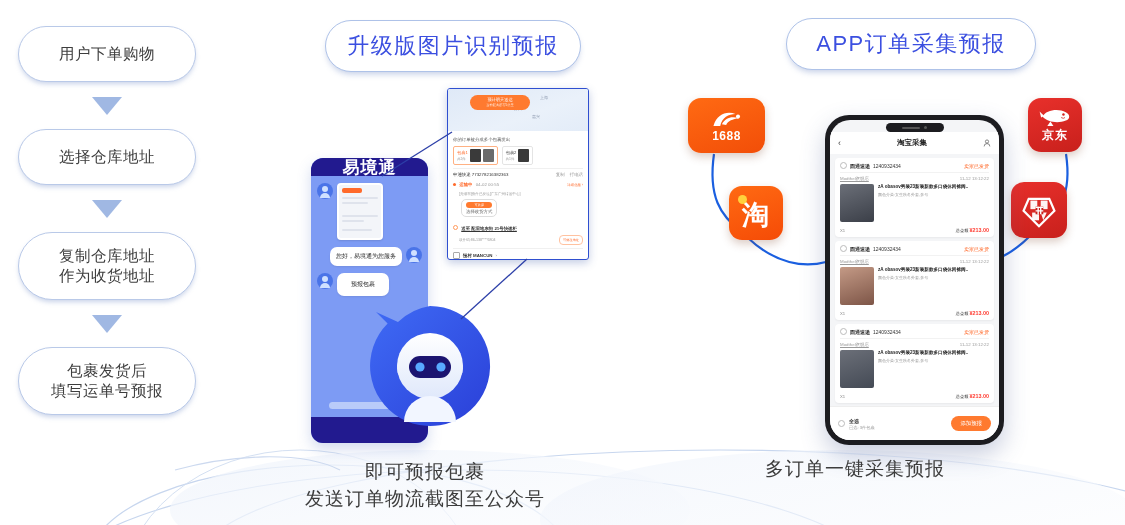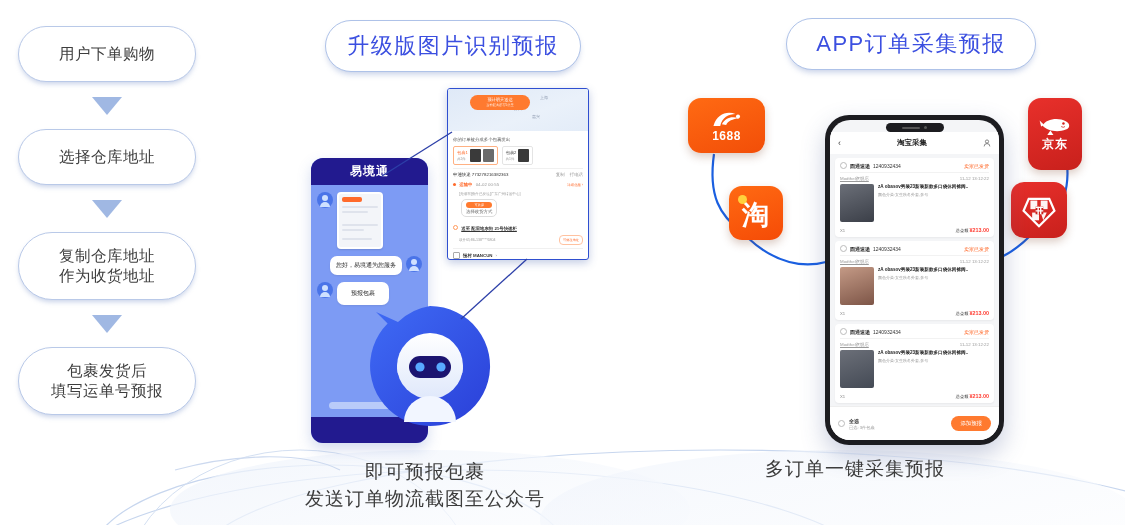--- a/index.html
+++ b/index.html
@@ -54,22 +54,22 @@
   #cap-mid{left:300px;top:458px;width:250px;}
   #cap-right{left:690px;top:455px;width:330px;}
 
   
   .phone-mid{
     position:absolute;left:311px;top:158px;width:117px;height:285px;
     background:#7d9bf4;border-radius:12px;
     box-shadow:0 6px 14px rgba(80,110,190,.25);overflow:hidden;
   }
   .phone-mid .topbar{
-    height:27px;background:#221a8f;display:flex;align-items:center;justify-content:center;
-    color:#ffffff;font-size:12px;font-weight:bold;letter-spacing:1px;
+    height:18px;background:#221a8f;display:flex;align-items:center;justify-content:center;
+    color:#ffffff;font-size:17px;font-weight:bold;letter-spacing:1px;
   }
   .phone-mid .footbar{
     position:absolute;left:0;bottom:0;width:100%;height:26px;background:#221a8f;
   }
   .phone-mid .homebar{
     position:absolute;left:18px;bottom:34px;width:72px;height:7px;border-radius:4px;
     background:#b9cbf9;
   }
   .av{
     width:16px;height:16px;border-radius:50%;background:#4a74e8;flex:0 0 auto;
@@ -194,21 +194,21 @@
     border:none;cursor:pointer;
   }
 
   
   .logo{
     position:absolute;border-radius:13px;display:flex;align-items:center;justify-content:center;
     flex-direction:column;box-shadow:0 4px 9px rgba(120,60,30,.25);
   }
   #logo-1688{left:688px;top:98px;width:77px;height:55px;background:linear-gradient(160deg,#ff6a13,#f24e08);}
   #logo-taobao{left:729px;top:186px;width:54px;height:54px;background:linear-gradient(160deg,#ff6a13,#f54b06);}
-  #logo-jd{left:1028px;top:98px;width:54px;height:72px;background:linear-gradient(160deg,#e8302b,#c8201c);}
+  #logo-jd{left:1028px;top:98px;width:54px;height:54px;background:linear-gradient(160deg,#e8302b,#c8201c);}
   #logo-pdd{left:1011px;top:182px;width:56px;height:56px;background:linear-gradient(160deg,#e8302b,#c8201c);}
   .logo .cn{color:#fff;font-size:13px;font-weight:bold;letter-spacing:1px;}
   .logo .num{color:#fff;font-size:12px;font-weight:bold;letter-spacing:.5px;}
 </style>
 </head>
 <body>
 
 <div class="stage">
 
   <svg class="bg-curves" viewBox="0 0 1125 525">

